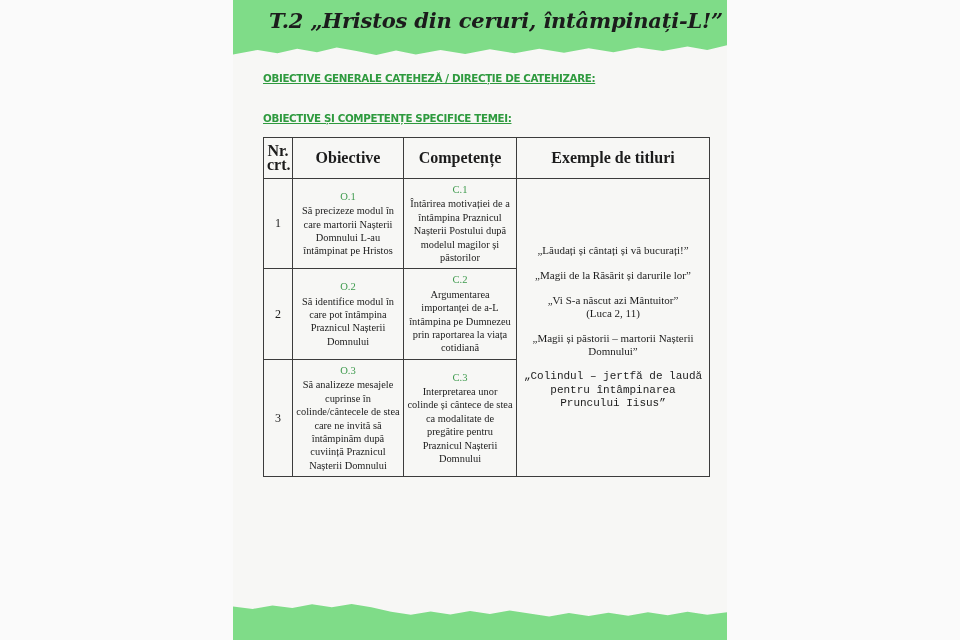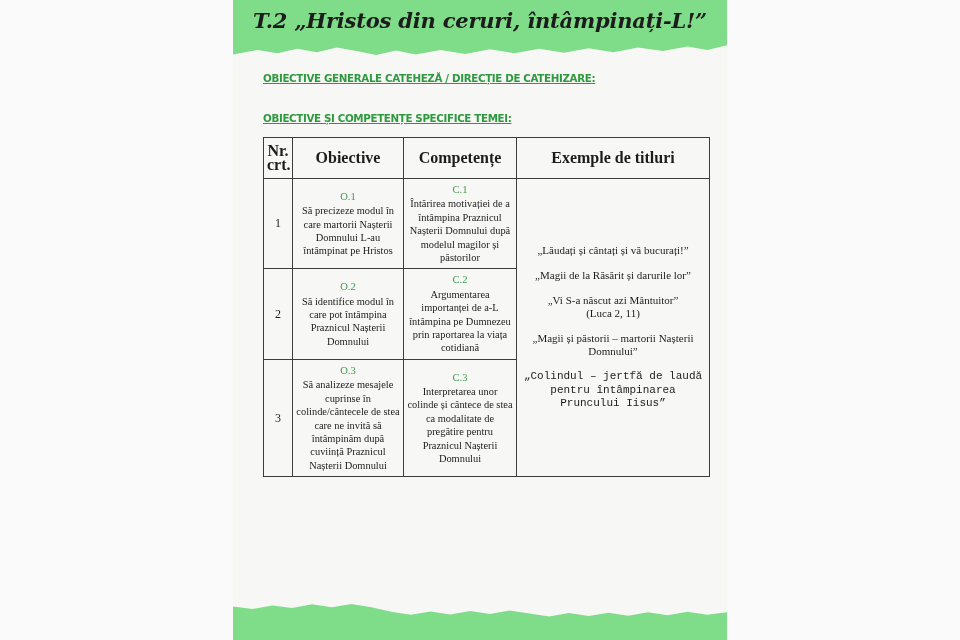--- a/index.html
+++ b/index.html
@@ -60,21 +60,21 @@
       12% 24%, 8% 18%, 4% 26%, 0% 20%);
     clip-path: polygon(0% 100%, 100% 100%, 100% 34%, 96% 40%, 92% 33%, 88% 41%, 84% 34%, 80% 42%,
       76% 35%, 72% 43%, 68% 36%, 64% 44%, 60% 37%, 56% 30%, 52% 38%, 48% 31%,
       44% 39%, 40% 32%, 36% 40%, 32% 33%, 28% 22%, 24% 14%, 20% 22%, 16% 15%,
       12% 24%, 8% 18%, 4% 26%, 0% 20%);
   }
 
   
   #title {
     position: absolute;
-    left: 0;
+    left: 16px;
     top: 8px;
     width: 494px;
     text-align: center;
     font-family: "DejaVu Serif", serif;
     font-weight: bold;
     font-style: italic;
     font-size: 21px;
     letter-spacing: -0.2px;
     color: #1c1c1c;
     z-index: 5;
@@ -211,21 +211,21 @@
       </thead>
       <tbody>
         <tr>
           <td class="cell-num">1</td>
           <td class="cell-body">
             <span class="code">O.1</span>
             <span>Să precizeze modul în care martorii Nașterii Domnului L-au întâmpinat pe Hristos</span>
           </td>
           <td class="cell-body">
             <span class="code">C.1</span>
-            <span>Întărirea motivației de a întâmpina Praznicul Nașterii Domnului după modelul magilor și păstorilor</span>
+            <span>Întărirea motivației de a întâmpina Praznicul Nașterii Postului după modelul magilor și păstorilor</span>
           </td>
           <td class="cell-ex" rowspan="3">
             <div class="ex-line">
               <span>„Lăudați și cântați și vă bucurați!”</span>
             </div>
             <div class="ex-line">
               <span>„Magii de la Răsărit și darurile lor”</span>
             </div>
             <div class="ex-line">
               <span>„Vi S-a născut azi Mântuitor”</span>

